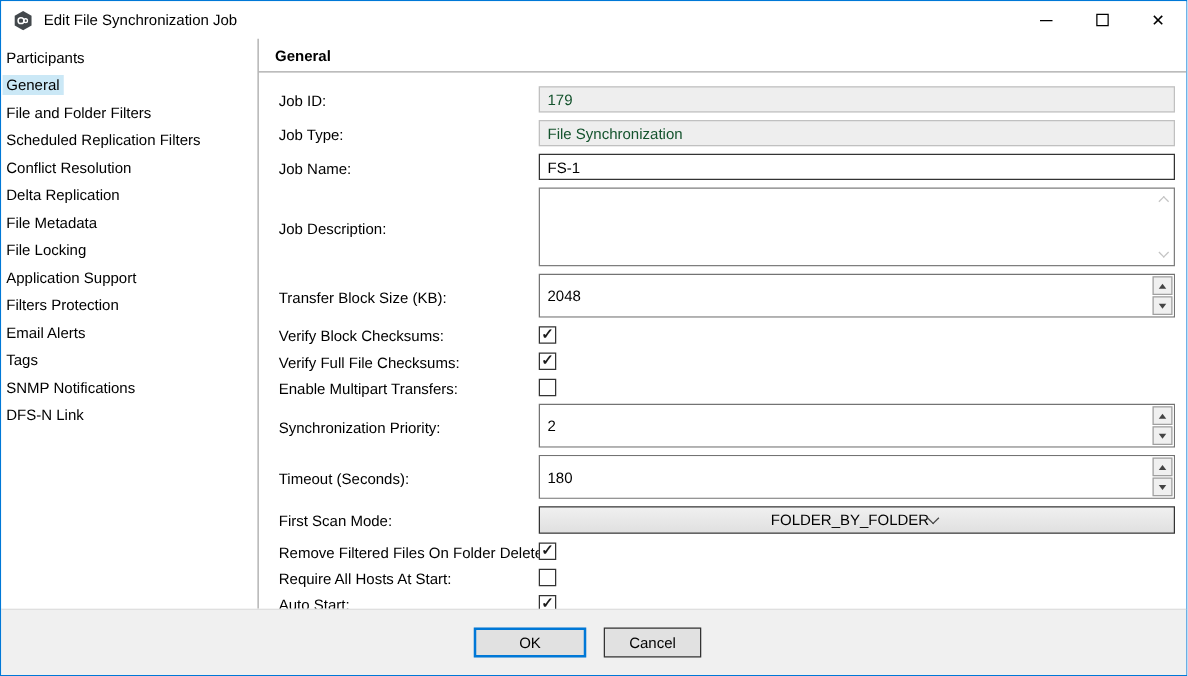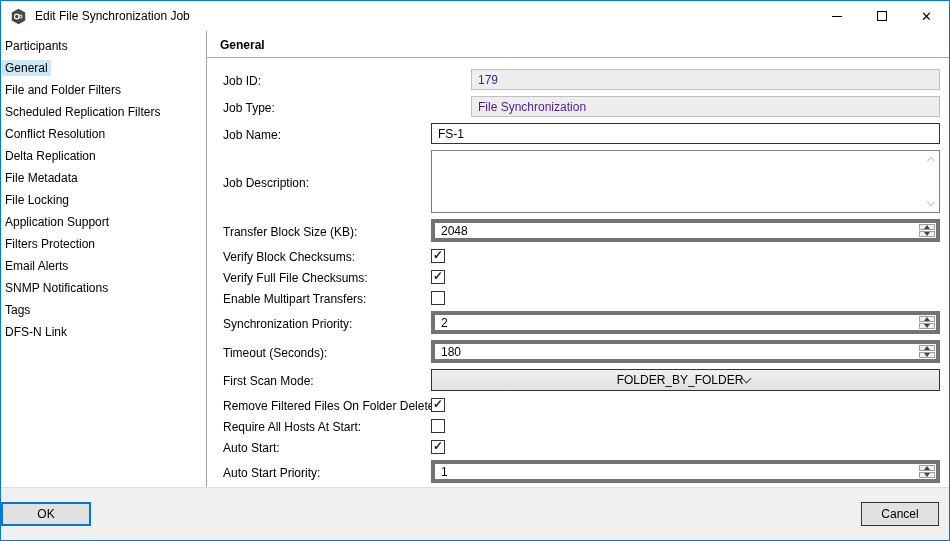--- a/index.html
+++ b/index.html
@@ -36,23 +36,23 @@
   .row { display:flex; align-items:center; margin-bottom:6px; }
   .row.cb { margin-bottom:5px; height:16px; }
   .row.top { align-items:center; }
   .lbl { width:208px; flex:none; padding-top:2px; white-space:nowrap; }
   .ctl { flex:1; display:flex; align-items:center; min-width:0; }
   
   .ti {
     flex:1; height:21px; border:1px solid #333; background:#fff;
     font-family:"Liberation Sans",sans-serif; font-size:12px; padding:1px 6px; outline:none;
   }
-  .ti.disabled { background:#eeeeee; color:#4c1d95; border-color:#c0c0c0;margin-left:40px; }
-  
-  .spin-wrap { flex:1; display:flex; height:23px; border:4px solid #737373; background:#fff; }
+  .ti.disabled { background:#eeeeee; color:#14532d; border-color:#c0c0c0; }
+  
+  .spin-wrap { flex:1; display:flex; height:35px; border:1px solid #737373; background:#fff; }
   .spin-wrap input {
     flex:1; border:none; outline:none; min-width:0;
     font-family:"Liberation Sans",sans-serif; font-size:12px; padding:1px 6px;
   }
   .spin { width:18px; flex:none; display:flex; flex-direction:column; padding:1px; gap:1px; background:#fff; }
   .spin-btn { flex:1; background:#f0f0f0; border:1px solid #9f9f9f; display:flex; align-items:center; justify-content:center; }
   .tri-up { width:0; height:0; border-left:3px solid transparent; border-right:3px solid transparent; border-bottom:4px solid #444; }
   .tri-down { width:0; height:0; border-left:3px solid transparent; border-right:3px solid transparent; border-top:4px solid #444; }
   
   .textarea { flex:1; height:63px; border:1px solid #7e7e7e; background:#fff; position:relative; }
@@ -68,21 +68,21 @@
   
   .select {
     flex:1; height:22px; border:1px solid #333;
     background:linear-gradient(#f0f0f0,#e0e0e0);
     display:flex; align-items:center; justify-content:center; padding-left:6px;
   }
   .chev { width:7px; height:7px; border-right:1.5px solid #444; border-bottom:1.5px solid #444; transform:rotate(45deg); margin-right:10px; margin-top:-3px; flex:none; }
   
   .footer {
     flex:0 0 53px; background:#f0f0f0; border-top:1px solid #dfdfdf;
-    display:flex; align-items:center; justify-content:space-between; gap:14px; padding-right:10px;
+    display:flex; align-items:center; justify-content:center; gap:14px; padding-right:10px;
   }
   .btn { height:24px; background:#e1e1e1; display:flex; align-items:center; justify-content:center; cursor:default; }
   .btn.ok { width:90px; border:2px solid #0078d7; }
   .btn.cancel { width:78px; border:1px solid #333; }
 </style>
 </head>
 <body>
 
 <div class="window">
 
@@ -113,22 +113,22 @@
       <div class="side-item"><span class="selected">General</span></div>
       <div class="side-item"><span>File and Folder Filters</span></div>
       <div class="side-item"><span>Scheduled Replication Filters</span></div>
       <div class="side-item"><span>Conflict Resolution</span></div>
       <div class="side-item"><span>Delta Replication</span></div>
       <div class="side-item"><span>File Metadata</span></div>
       <div class="side-item"><span>File Locking</span></div>
       <div class="side-item"><span>Application Support</span></div>
       <div class="side-item"><span>Filters Protection</span></div>
       <div class="side-item"><span>Email Alerts</span></div>
+      <div class="side-item"><span>Tags</span></div>
       <div class="side-item"><span>SNMP Notifications</span></div>
-      <div class="side-item"><span>Tags</span></div>
       <div class="side-item"><span>DFS-N Link</span></div>
     </div>
 
     <div class="main">
       <div class="main-header">General</div>
       <div class="form">
 
         <div class="row">
           <span class="lbl">Job ID:</span>
           <span class="ctl">

